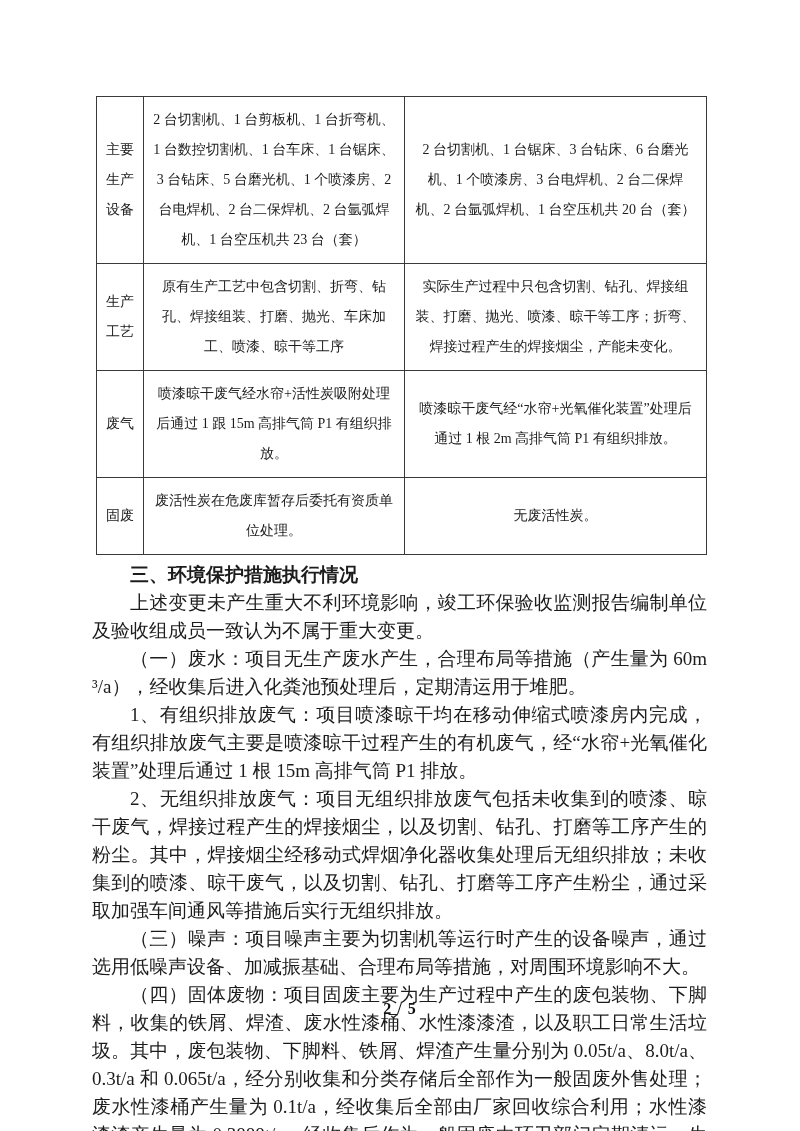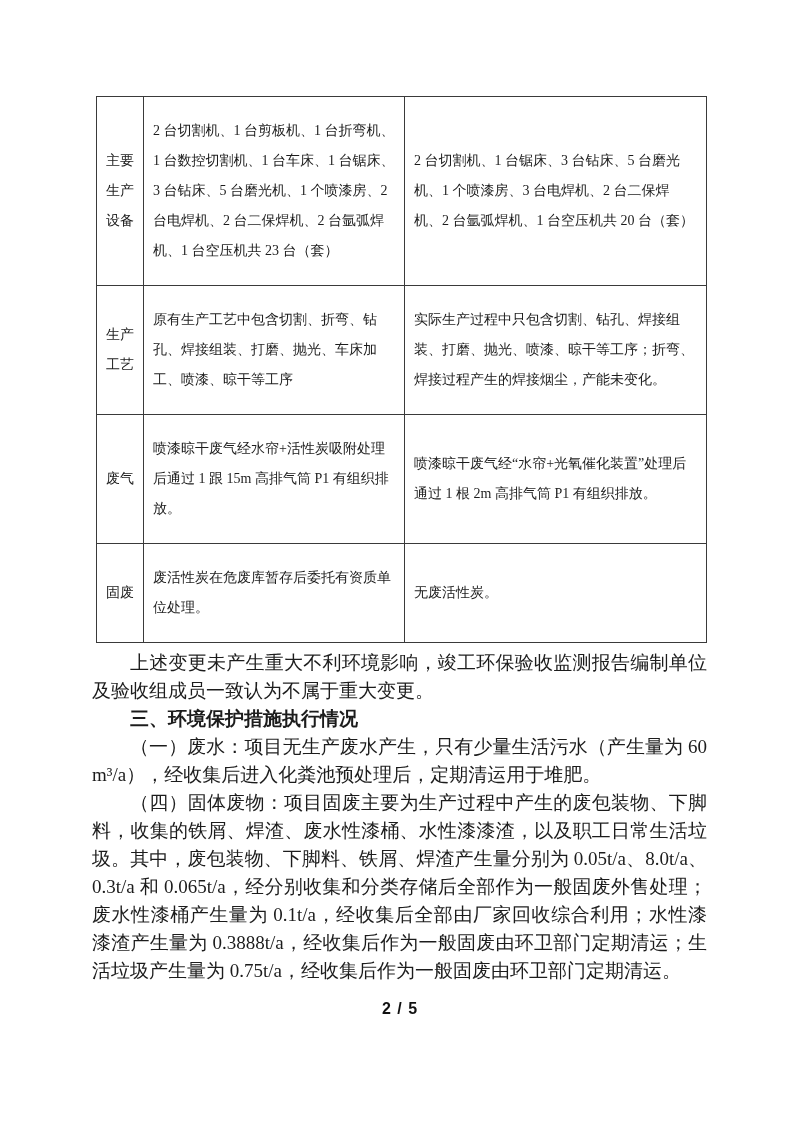--- a/index.html
+++ b/index.html
@@ -23,23 +23,23 @@
     width: 610px;
     margin-left: 4px;
     table-layout: fixed;
     font-size: 14px;
     color: #1c1c1c;
   }
   table.change-table td {
     border: 1px solid #3a3a3a;
     vertical-align: middle;
     line-height: 30px;
-    padding: 19px 9px;
+    padding: 8px 9px;
     word-break: break-all;
-    text-align: left;
+    text-align: center;
   }
   table.change-table td.row-label {
     text-align: center;
     padding: 2px 6px;
     line-height: 30px;
   }
   col.c-label  { width: 47px; }
   col.c-before { width: 261px; }
   col.c-after  { width: 302px; }
   tr.r1 { height: 121px; }
@@ -60,21 +60,21 @@
     text-align: left;
   }
   .footer {
     position: absolute;
     left: 0;
     top: 1000px;
     width: 800px;
     text-align: center;
   }
   .page-number {
-    font-family: Liberation Sans, sans-serif;
+    font-family: Liberation Serif, serif;
     font-weight: bold;
     font-size: 16px;
     color: #111;
     letter-spacing: 1px;
     text-align: center;
   }
 </style>
 </head>
 <body>
 
@@ -84,44 +84,47 @@
     <table class="change-table">
       <colgroup>
         <col class="c-label">
         <col class="c-before">
         <col class="c-after">
       </colgroup>
       <tbody>
         <tr class="r1">
           <td class="row-label">主要生产设备</td>
           <td>2 台切割机、1 台剪板机、1 台折弯机、1 台数控切割机、1 台车床、1 台锯床、3 台钻床、5 台磨光机、1 个喷漆房、2 台电焊机、2 台二保焊机、2 台氩弧焊机、1 台空压机共 23 台（套）</td>
-          <td>2 台切割机、1 台锯床、3 台钻床、5 台磨光机、1 个喷漆房、3 台电焊机、2 台二保焊机、2 台氩弧焊机、1 台空压机共 20 台（套）</td>
+          <td>2 台切割机、1 台锯床、3 台钻床、6 台磨光机、1 个喷漆房、3 台电焊机、2 台二保焊机、2 台氩弧焊机、1 台空压机共 20 台（套）</td>
         </tr>
         <tr class="r2">
           <td class="row-label">生产工艺</td>
           <td>原有生产工艺中包含切割、折弯、钻孔、焊接组装、打磨、抛光、车床加工、喷漆、晾干等工序</td>
           <td>实际生产过程中只包含切割、钻孔、焊接组装、打磨、抛光、喷漆、晾干等工序；折弯、焊接过程产生的焊接烟尘，产能未变化。</td>
         </tr>
         <tr class="r3">
           <td class="row-label">废气</td>
           <td>喷漆晾干废气经水帘+活性炭吸附处理后通过 1 跟 15m 高排气筒 P1 有组织排放。</td>
           <td>喷漆晾干废气经“水帘+光氧催化装置”处理后通过 1 根 2m 高排气筒 P1 有组织排放。</td>
         </tr>
         <tr class="r4">
           <td class="row-label">固废</td>
           <td>废活性炭在危废库暂存后委托有资质单位处理。</td>
           <td>无废活性炭。</td>
         </tr>
       </tbody>
     </table>
 
     <div class="doc-text">
+      <p class="para heading">三、环境保护措施执行情况</p>
       <p class="para">上述变更未产生重大不利环境影响，竣工环保验收监测报告编制单位及验收组成员一致认为不属于重大变更。</p>
-      <p class="para heading">三、环境保护措施执行情况</p>
-      <p class="para">（一）废水：项目无生产废水产生，只有少量生活污水（产生量为 60m³/a），经收集后进入化粪池预处理后，定期清运用于堆肥。</p>
+      <p class="para">（一）废水：项目无生产废水产生，合理布局等措施（产生量为 60m³/a），经收集后进入化粪池预处理后，定期清运用于堆肥。</p>
+      <p class="para">1、有组织排放废气：项目喷漆晾干均在移动伸缩式喷漆房内完成，有组织排放废气主要是喷漆晾干过程产生的有机废气，经“水帘+光氧催化装置”处理后通过 1 根 15m 高排气筒 P1 排放。</p>
+      <p class="para">2、无组织排放废气：项目无组织排放废气包括未收集到的喷漆、晾干废气，焊接过程产生的焊接烟尘，以及切割、钻孔、打磨等工序产生的粉尘。其中，焊接烟尘经移动式焊烟净化器收集处理后无组织排放；未收集到的喷漆、晾干废气，以及切割、钻孔、打磨等工序产生粉尘，通过采取加强车间通风等措施后实行无组织排放。</p>
+      <p class="para">（三）噪声：项目噪声主要为切割机等运行时产生的设备噪声，通过选用低噪声设备、加减振基础、合理布局等措施，对周围环境影响不大。</p>
       <p class="para">（四）固体废物：项目固废主要为生产过程中产生的废包装物、下脚料，收集的铁屑、焊渣、废水性漆桶、水性漆漆渣，以及职工日常生活垃圾。其中，废包装物、下脚料、铁屑、焊渣产生量分别为 0.05t/a、8.0t/a、0.3t/a 和 0.065t/a，经分别收集和分类存储后全部作为一般固废外售处理；废水性漆桶产生量为 0.1t/a，经收集后全部由厂家回收综合利用；水性漆漆渣产生量为 0.3888t/a，经收集后作为一般固废由环卫部门定期清运；生活垃圾产生量为 0.75t/a，经收集后作为一般固废由环卫部门定期清运。</p>
 
     </div>
   </div>
 
   <div class="footer">
     <span class="page-number">2 / 5</span>
   </div>
 </div>
 

